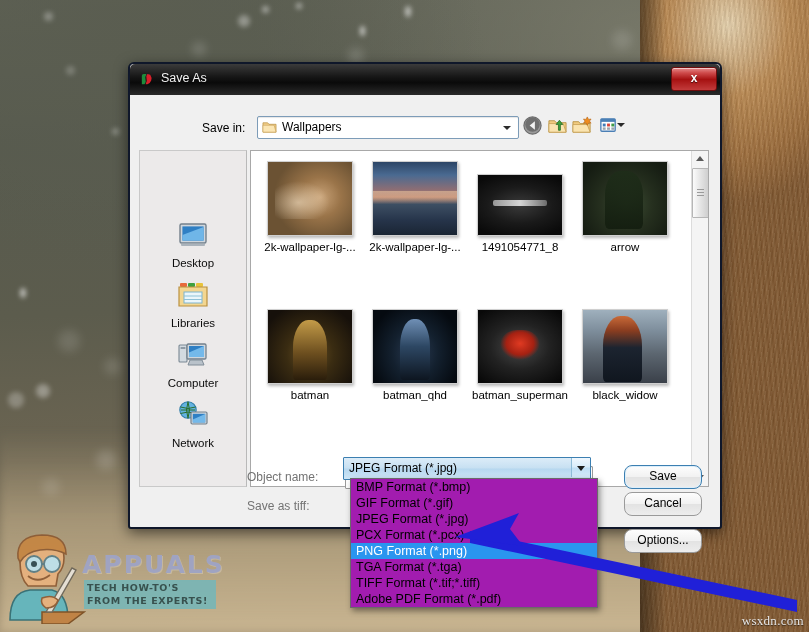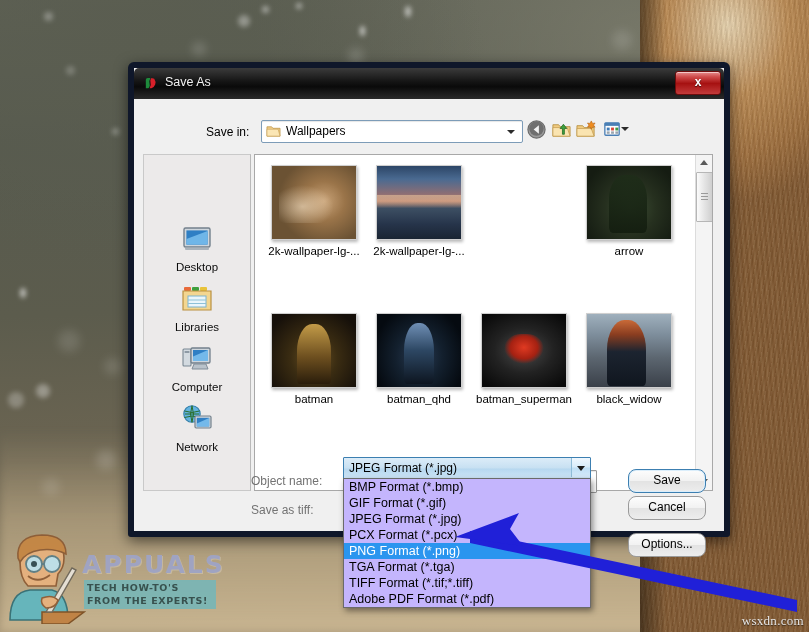--- a/index.html
+++ b/index.html
@@ -85,21 +85,21 @@
     color: #e5e5e5;
     text-shadow: 0 1px 1px rgba(0,0,0,0.6);
     letter-spacing: 0.3px;
   }
 
   
   .dialog {
     position: absolute;
     left: 128px; top: 62px;
     width: 590px; height: 463px;
-    border: 6px solid #0f172a;
+    border: 2px solid #0f172a;
     border-radius: 6px 6px 3px 3px;
     background: #f0f0f0;
     box-shadow: 0 4px 14px rgba(0,0,0,0.55);
     overflow: visible;
   }
   .titlebar {
     position: absolute; left: 0; top: 0; right: 0; height: 31px;
     border-radius: 5px 5px 0 0;
     background: linear-gradient(180deg, #3b3b3b 0%, #161616 42%, #0a0a0a 60%, #2a2a2a 100%);
     border-bottom: 1px solid #000;
@@ -326,23 +326,23 @@
   .combo-btn .tri {
     position: absolute; left: 5px; top: 8px;
     width: 0; height: 0;
     border-left: 4px solid transparent;
     border-right: 4px solid transparent;
     border-top: 5px solid #1c1c1c;
   }
 
   .dropdown {
     position: absolute;
-    left: 343px; top: 478px;
+    left: 350px; top: 478px;
     width: 246px;
-    background: #c4b5fd;
+    background: #a21caf;
     border: 1px solid #6a6a6a;
     box-shadow: 2px 3px 6px rgba(0,0,0,0.42);
     z-index: 40;
   }
   .dd-item {
     height: 16px;
     line-height: 16px;
     padding-left: 5px;
     font-size: 12.5px;
     font-family: "Liberation Sans", sans-serif;
@@ -516,20 +516,26 @@
               <span class="th-lion"></span>
             </div>
           <div class="fname">2k-wallpaper-lg-...</div>
         </div>
         <div class="fitem" style="left:113px;top:10px;">
           <div class="fthumb">
               <span class="th-city"></span>
             </div>
           <div class="fname">2k-wallpaper-lg-...</div>
         </div>
+        <div class="fitem" style="left:218px;top:10px;">
+          <div class="fthumb" style="height:60px;margin-top:13px;">
+              <span class="th-dark"></span>
+            </div>
+          <div class="fname">1491054771_8</div>
+        </div>
         <div class="fitem" style="left:323px;top:10px;">
           <div class="fthumb">
               <span class="th-arrow"></span>
             </div>
           <div class="fname">arrow</div>
         </div>
 
         <div class="fitem" style="left:8px;top:158px;">
           <div class="fthumb">
               <span class="th-batman"></span>

